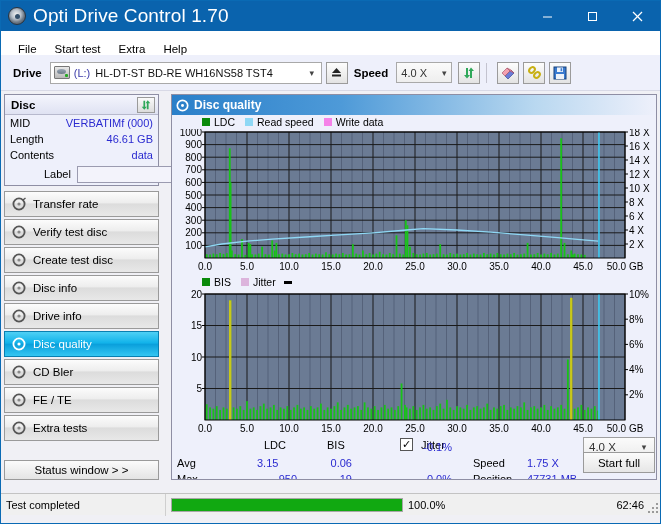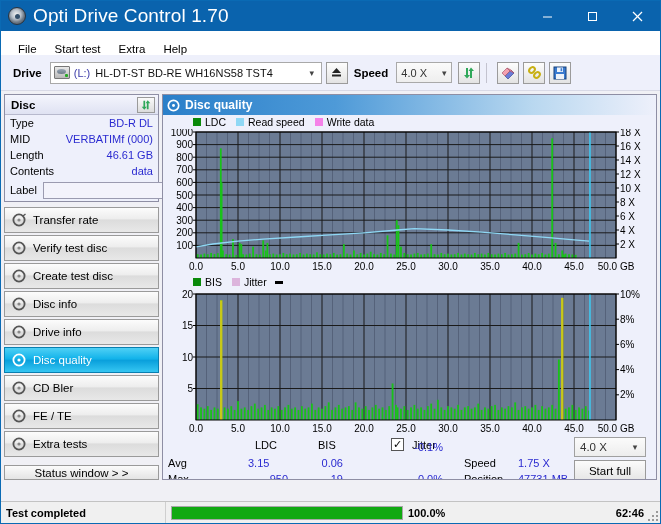--- a/index.html
+++ b/index.html
@@ -117,21 +117,21 @@
     background: linear-gradient(#fbfbfb,#eeeeee);
     border: 1px solid #a9a9a9;
     display: flex; align-items: center;
     padding-left: 4px;
     font-size: 11px; color: #333;
     margin-right: 2px;
   }
   .tb-sep { width: 1px; height: 20px; background: #c3c3cf; margin: 0 6px; }
 
   
-  #body { display: flex; height: 392px; padding: 3px; gap: 3px; }
+  #body { display: flex; height: 392px; padding: 3px; gap: 12px; }
 
   
   #left { width: 155px; display: flex; flex-direction: column; }
   #disc-panel {
     border: 1px solid #8e8ea4;
     background: #eef0fb;
     margin-bottom: 5px;
   }
   #disc-head {
     height: 20px;
@@ -147,21 +147,21 @@
     border: 1px solid #9a9a9a;
     display: flex; align-items: center; justify-content: center;
   }
   .disc-row {
     display: flex; align-items: center;
     padding: 0 5px; height: 16px;
     font-size: 11px;
   }
   .disc-row .k { color: #000; }
   .disc-row .v { margin-left: auto; color: #2a2ad0; }
-  #label-row { height: 22px; padding: 0 3px 0 5px; }
+  #label-row { height: 22px; padding: 0 3px 0 5px; margin-left: 34px; }
   #label-input {
     flex: 1; height: 17px; margin-left: 6px;
     background: #f3f3fb; border: 1px solid #9b9bb0;
   }
   #label-disc-btn {
     width: 19px; height: 19px; margin-left: 3px;
     background: linear-gradient(#f8f8f8,#dadada);
     border: 1px solid #9a9a9a;
     display: flex; align-items: center; justify-content: center;
   }
@@ -261,27 +261,26 @@
     position: absolute;
     background: linear-gradient(#fbfbfb,#ededed);
     border: 1px solid #a0a0a0;
     display: flex; align-items: center;
     padding: 0 3px 0 5px;
     font-size: 11.5px; color: #333;
   }
 
   
   #statusbar {
-    position: absolute; left: 0; bottom: 0;
+    position: absolute; left: 0; bottom: 8px;
     width: 661px; height: 22px;
     background: #f0f0f0;
     border-top: 1px solid #c3c3c3;
     display: flex; align-items: center;
     font-size: 11px;
-    font-weight: bold;
   }
   #status-text {
     width: 165px; padding-left: 5px; color: #000;
     border-right: 1px solid #cfcfcf; height: 22px; display: flex; align-items: center;
   }
   #progress-outer {
     width: 232px; height: 14px; margin: 0 5px;
     border: 1px solid #a8a8a8; background: #fff;
   }
   #progress-fill { height: 100%; background: #11a911; }
@@ -391,24 +390,20 @@
 
       <div id="disc-panel">
         <div id="disc-head">
           <span class="t">Disc</span>
           <div id="disc-refresh">
             <svg width="12" height="12" viewBox="0 0 14 14">
               <path d="M4 2 L4 9 L2 9 L5 12.5 L8 9 L6 9 L6 2 Z" fill="#2fa85a"></path>
               <path d="M10 12 L10 5 L12 5 L9 1.5 L6.5 5 L8 5 L8 12 Z" fill="#2fa85a"></path>
             </svg>
           </div>
-        </div>
-        <div class="disc-row">
-          <span class="k">Type</span>
-          <span class="v">BD-R DL</span>
         </div>
         <div class="disc-row">
           <span class="k">MID</span>
           <span class="v">VERBATIMf (000)</span>
         </div>
         <div class="disc-row">
           <span class="k">Length</span>
           <span class="v">46.61 GB</span>
         </div>
         <div class="disc-row">
@@ -995,21 +990,21 @@
 
         <span class="cell lbl-k" style="left:301px; top:20px;">Speed</span>
         <span class="cell val" style="left:355px; top:20px;">1.75 X</span>
         <span class="cell lbl-k" style="left:301px; top:36px;">Position</span>
         <span class="cell val" style="left:355px; top:36px;">47731 MB</span>
 
         <div id="speed-sel" style="left:411px; top:0px; width:72px; height:20px;">
           <span>4.0 X</span>
           <span class="combo-arrow">▾</span>
         </div>
-        <div class="sbtn" style="left:411px; top:23px; width:72px; height:21px;">Start full</div>
+        <div class="sbtn" style="left:411px; top:15px; width:72px; height:21px;">Start full</div>
 
       </div>
     </div>
   </div>
 
   <div id="statusbar">
     <div id="status-text">Test completed</div>
     <div id="progress-outer">
       <div id="progress-fill" style="width: 100%;"></div>
     </div>

